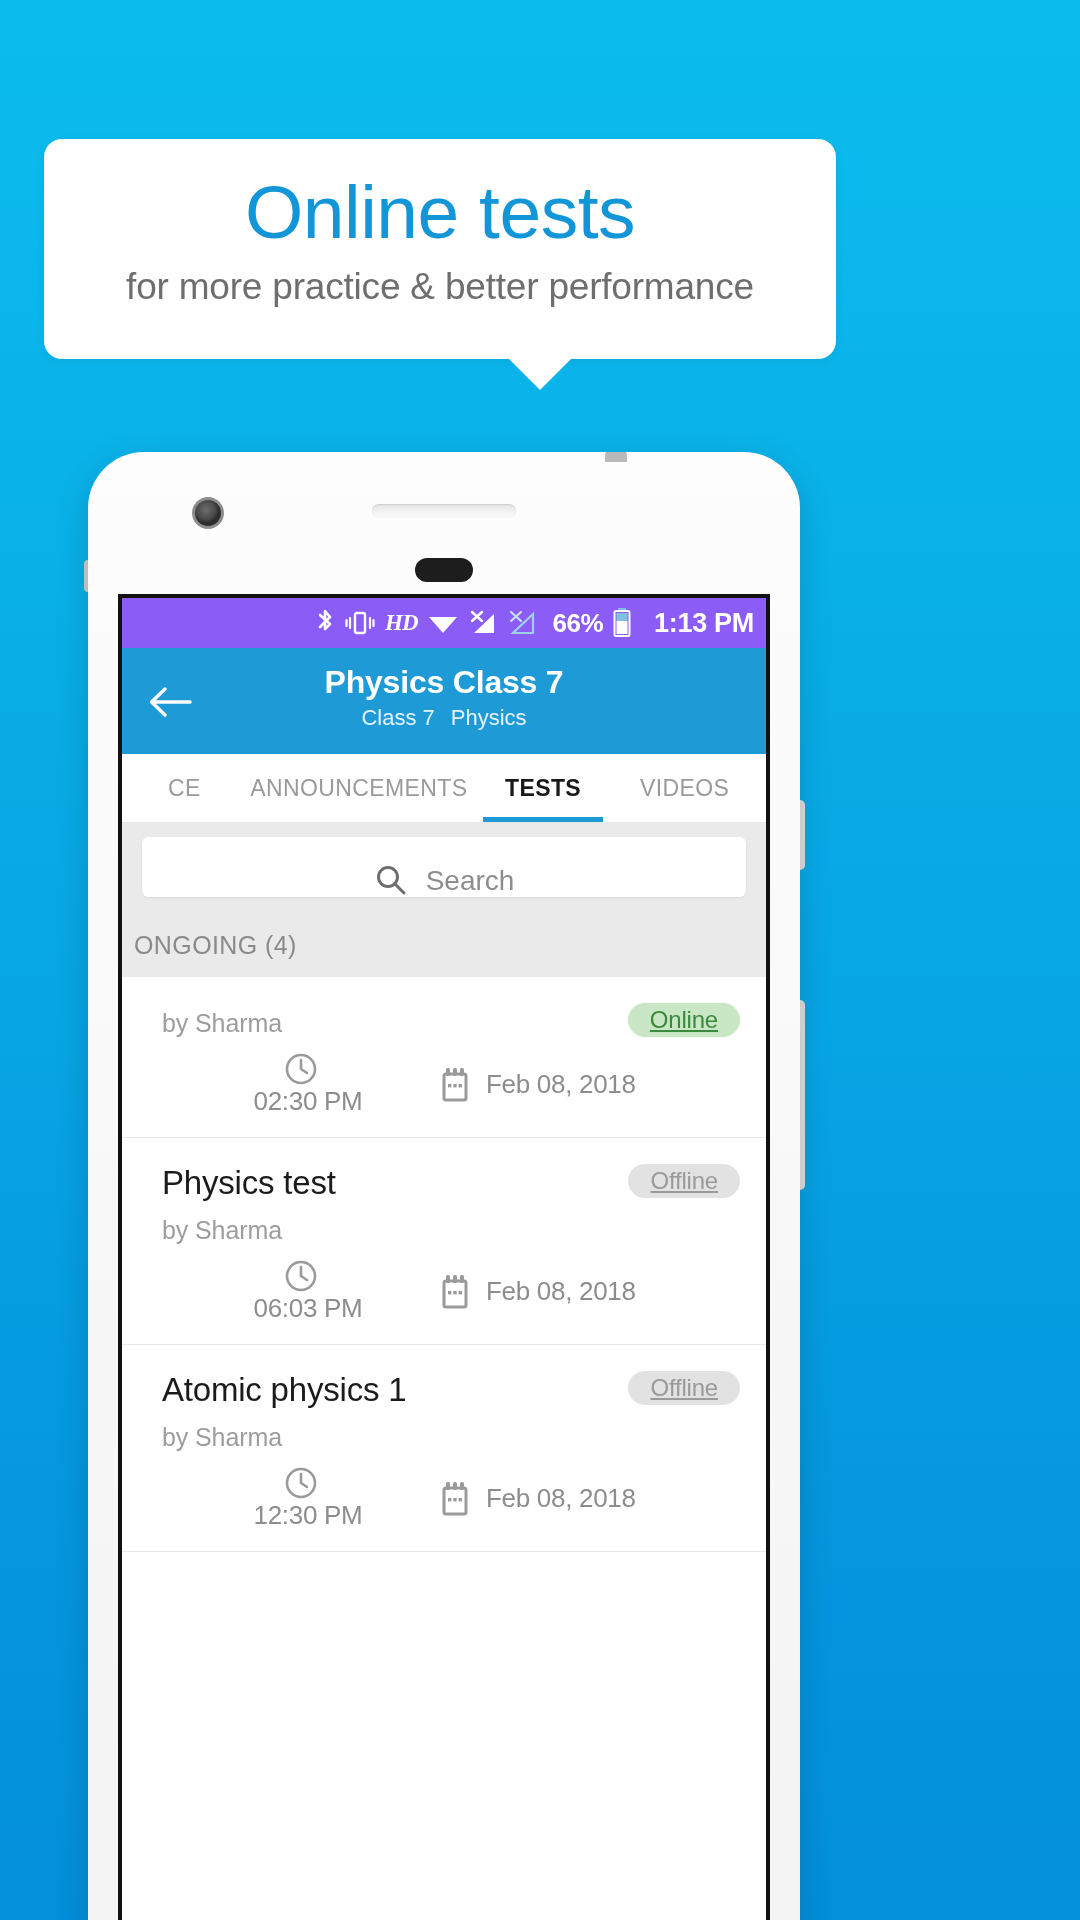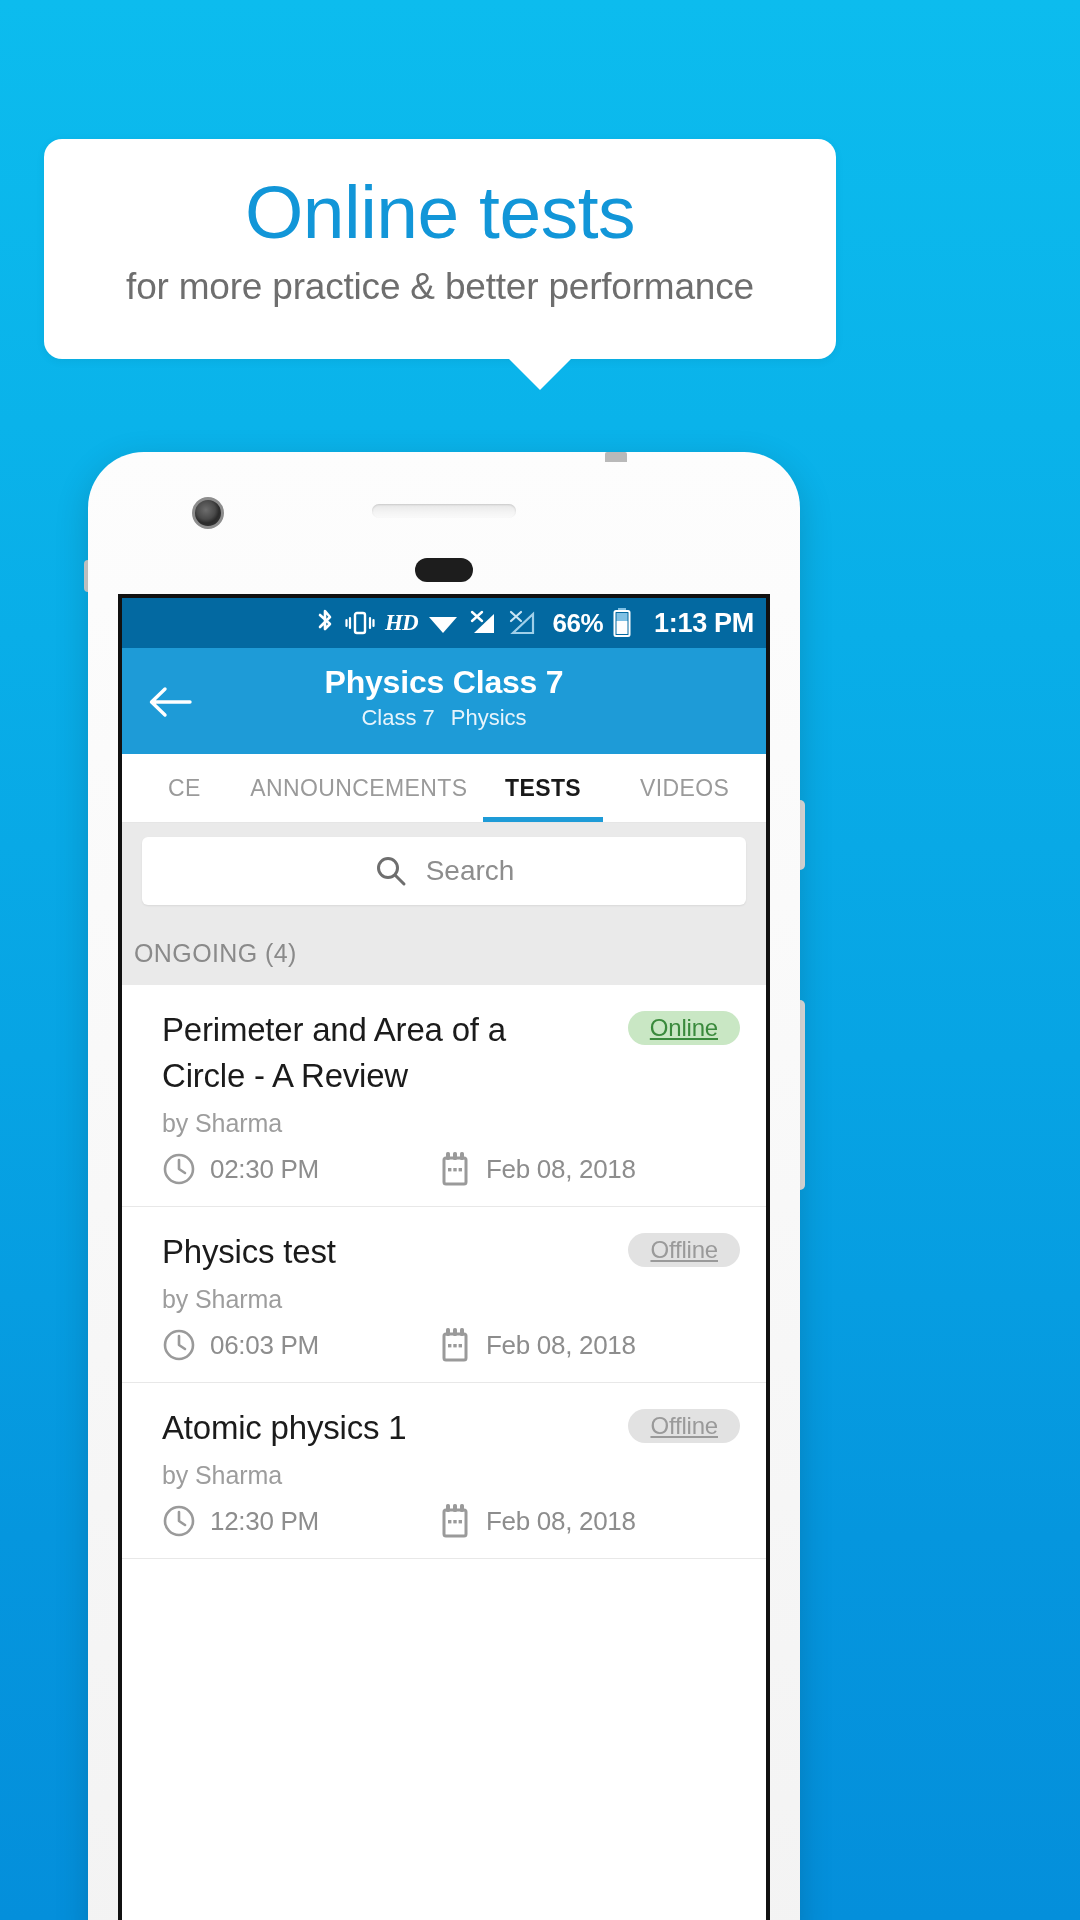--- a/index.html
+++ b/index.html
@@ -168,21 +168,21 @@
     overflow: hidden;
     border: 4px solid #111;
     border-bottom: none;
     box-sizing: border-box;
     z-index: 6;
   }
 
   
   #statusbar {
     height: 50px;
-    background: #0369a1;
+    background: #8b5cf6;
     display: flex;
     align-items: center;
     justify-content: flex-end;
     padding-right: 12px;
     color: #ffffff;
   }
   .sb-icon {
     display: inline-flex;
     align-items: center;
     justify-content: center;
@@ -285,23 +285,23 @@
   #tab-vids { width: 168px; }
 
   
   #search-area {
     background: #eaeaea;
     padding: 14px 20px 16px 20px;
   }
   #search-box {
     background: #ffffff;
     border-radius: 6px;
-    height: 68px;
-    display: flex;
-    align-items: center;
+    height: 60px;
+    display: flex;
+    align-items: flex-end;
     justify-content: center;
     box-shadow: 0 1px 2px rgba(0,0,0,0.08);
   }
   #search-placeholder {
     font-size: 28px;
     color: #8d8d8d;
     margin-left: 18px;
   }
 
   
@@ -345,21 +345,21 @@
     align-items: center;
     margin-top: 14px;
   }
   .meta-item {
     display: flex;
     align-items: center;
     font-size: 26px;
     color: #8d8d8d;
   }
   .meta-item .mtext { margin-left: 14px; letter-spacing: -0.3px; }
-  .meta-time { width: 278px; }
+  .meta-time { width: 278px; flex-direction: column; }
 
   .status-badge {
     position: absolute;
     right: 26px;
     top: 26px;
     border-radius: 22px;
     padding: 3px 22px;
     font-size: 24px;
     letter-spacing: -0.2px;
     text-decoration: underline;
@@ -467,21 +467,20 @@
     </div>
   </div>
 
   <div id="section-header">
     <span id="section-header-label">ONGOING (4)</span>
   </div>
 
   <div id="test-list">
 
     <div class="test-card">
-      <div class="test-title">Perimeter and Area of a Circle - A Review</div>
       <div class="test-author">by Sharma</div>
       <div class="test-meta">
         <div class="meta-item meta-time">
           <span>
             <svg width="34" height="34" viewBox="0 0 34 34">
               <circle cx="17" cy="17" r="14" fill="none" stroke="#9a9a9a" stroke-width="2.6"></circle>
               <path d="M17 8 L17 17 L23 21" fill="none" stroke="#9a9a9a" stroke-width="2.6" stroke-linecap="round" stroke-linejoin="round"></path>
             </svg>
           </span>
           <span class="mtext">02:30 PM</span>

